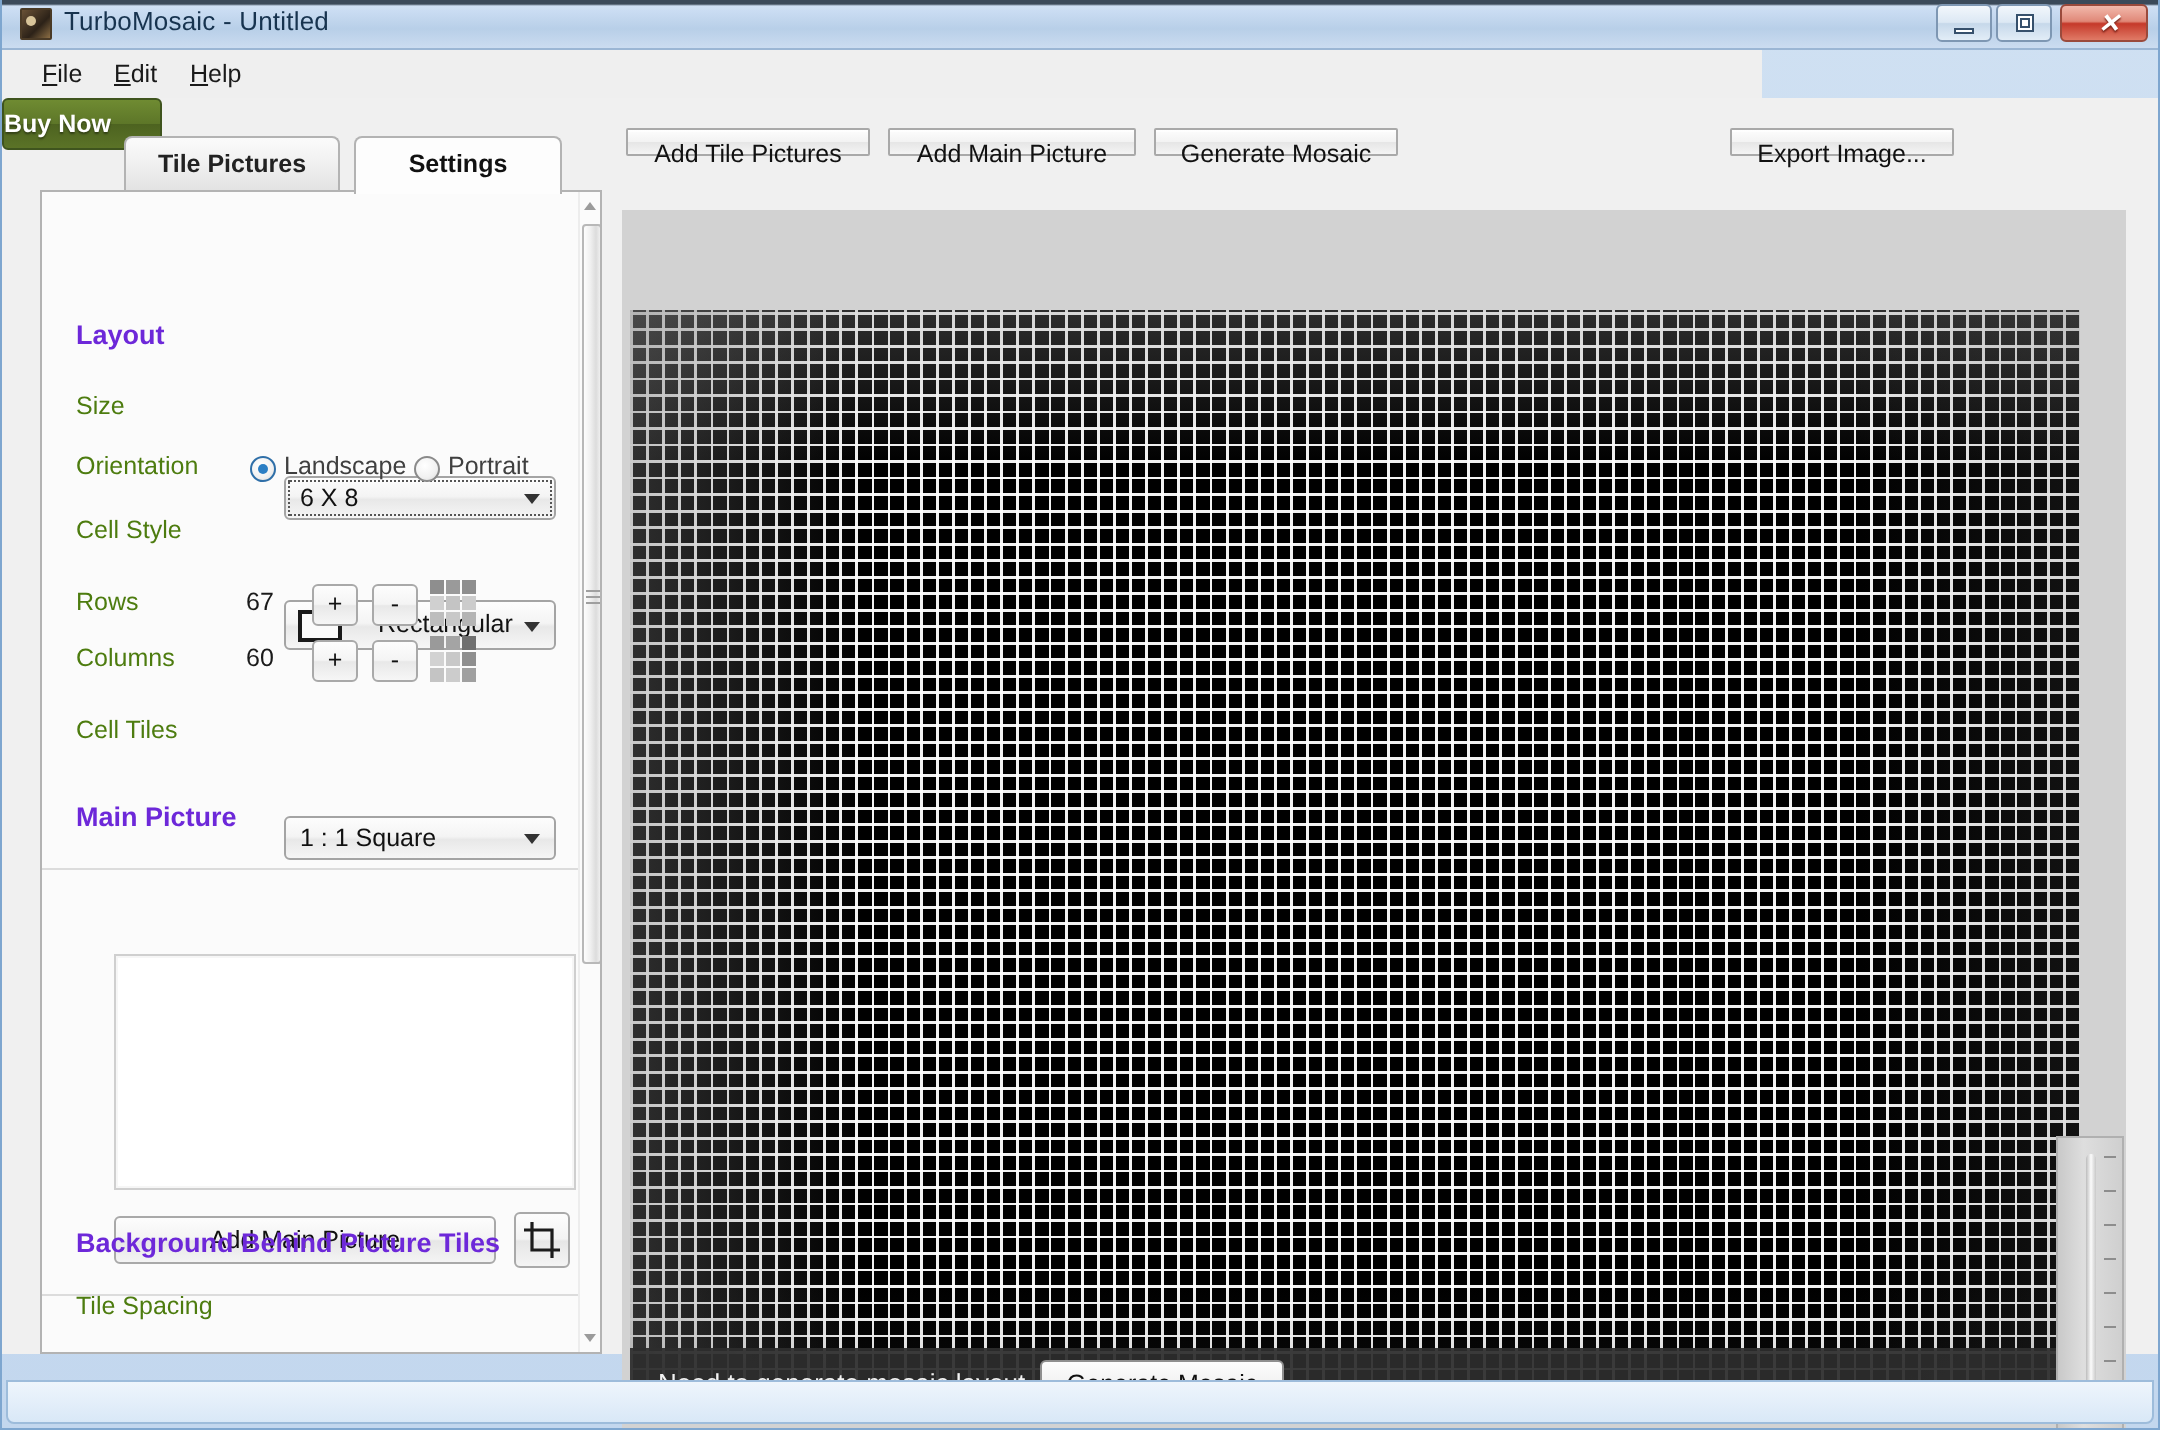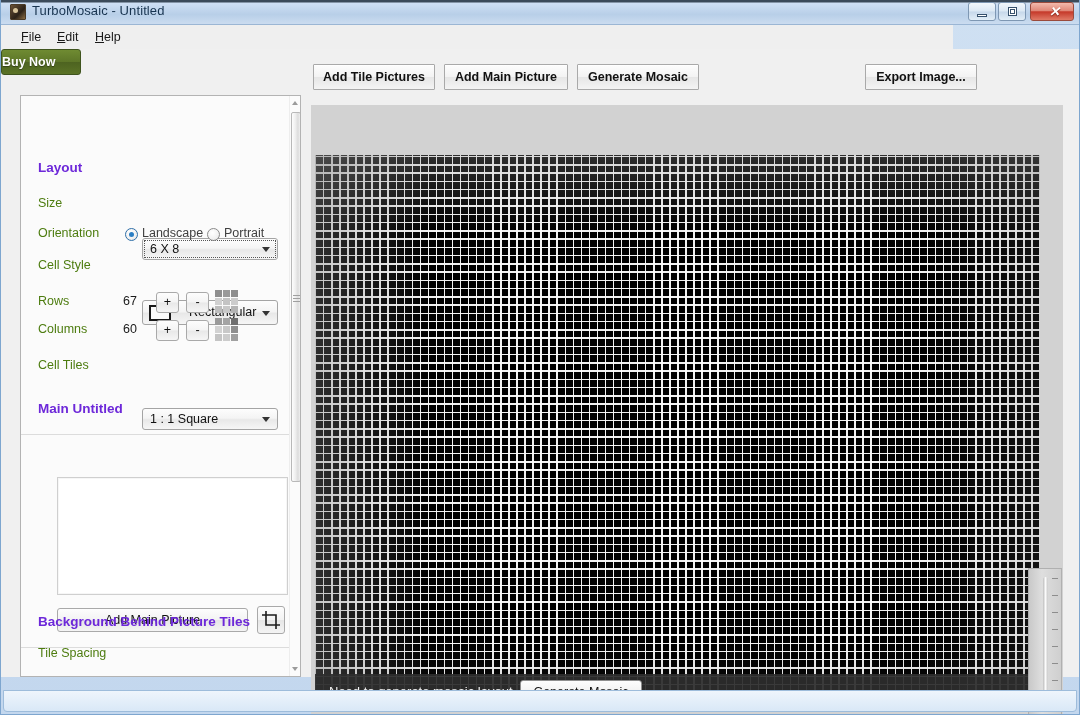--- a/index.html
+++ b/index.html
@@ -47,40 +47,39 @@
     left:1030px;width:44px;
     border:1px solid #9a4a3c;
     background:linear-gradient(180deg,#f2b9ac 0%,#e08878 45%,#c5392a 52%,#e07a66 100%);
   }
   #btn-close i{
     left:18px;top:2px;width:9px;height:14px;color:#fff;font-size:13px;font-weight:bold;
     line-height:14px;text-align:center;text-shadow:0 1px 1px #7a2318;
   }
   
   #menubar{
-    position:absolute;left:1px;top:25px;width:952px;height:24px;
+    position:absolute;left:1px;top:25px;width:880px;height:24px;
     background:#efefef;border-bottom:1px solid #e0e0e0;
   }
   .menu-item{
     position:absolute;top:4px;font-size:12.5px;color:#1a1a1a;padding:1px 6px;cursor:default;
   }
   .menu-item u{text-decoration:underline;}
   
   #client{
     position:absolute;left:1px;top:49px;width:1078px;height:628px;
     background:#f0f0f0;
   }
   
   .tbtn{
-    position:absolute;box-sizing:border-box;height:26px;
+    position:absolute;box-sizing:border-box;height:14px;
     border:1px solid #a9a9a9;border-radius:1px;
     background:linear-gradient(180deg,#fdfdfd 0%,#f3f3f3 48%,#e6e6e6 52%,#f4f4f4 100%);
     font-size:12.5px;color:#111;text-align:center;line-height:24px;cursor:default;
     box-shadow:0 1px 0 rgba(255,255,255,.7) inset;
-    font-weight:bold;
   }
   #tb-add-tiles{left:312px;top:15px;width:122px;}
   #tb-add-main{left:443px;top:15px;width:124px;}
   #tb-generate{left:576px;top:15px;width:122px;}
   #tb-export{left:864px;top:15px;width:112px;}
   #tb-buynow{
     left:983px;top:15px;width:78px;border:1px solid #3f541e;border-radius:3px;
     background:linear-gradient(180deg,#6f8b32 0%,#5d7628 50%,#4d6320 51%,#5b7327 100%);
     color:#fff;font-weight:bold;font-size:12.5px;line-height:24px;
     text-shadow:0 1px 1px rgba(0,0,0,.4);
@@ -287,20 +286,24 @@
   </div>
 
   <div id="client">
 
     <div class="tbtn" id="tb-add-tiles">Add Tile Pictures</div>
     <div class="tbtn" id="tb-add-main">Add Main Picture</div>
     <div class="tbtn" id="tb-generate">Generate Mosaic</div>
     <div class="tbtn" id="tb-export">Export Image...</div>
     <div id="tb-buynow">Buy Now</div>
 
+    <div id="tabstrip">
+      <div class="tab" id="tab-tiles">Tile Pictures</div>
+      <div class="tab" id="tab-settings">Settings</div>
+    </div>
 
     <div id="panel">
       <div id="panel-inner">
 
         <div class="sec-title" style="left:17px;top:64px">Layout</div>
 
         <div class="frow-label" style="left:17px;top:100px">Size</div>
         <div class="combo" id="combo-size">
           <div class="focusring"></div>
           <span class="ctext">6 X 8</span>
@@ -353,21 +356,21 @@
           </div>
 
         <div class="frow-label" style="left:17px;top:262px">Cell Tiles</div>
         <div class="combo" id="combo-cellsize">
           <span class="ctext">1 : 1 Square</span>
           <span class="carrow"></span>
         </div>
 
         <div class="divider" style="top:338px"></div>
 
-        <div class="sec-title" style="left:17px;top:305px">Main Untitled</div>
+        <div class="sec-title" style="left:17px;top:305px">Main Picture</div>
         <div id="mainpic-box"></div>
         <div id="btn-add-main">Add Main Picture</div>
         <div id="btn-crop">
           <svg width="26" height="26" viewBox="0 0 26 26">
             <path d="M8 4 L8 18 L22 18" fill="none" stroke="#1c1c1c" stroke-width="1.6"></path>
             <path d="M4 8 L18 8 L18 22" fill="none" stroke="#1c1c1c" stroke-width="1.6"></path>
           </svg>
         </div>
 
         <div class="divider" style="top:551px"></div>

